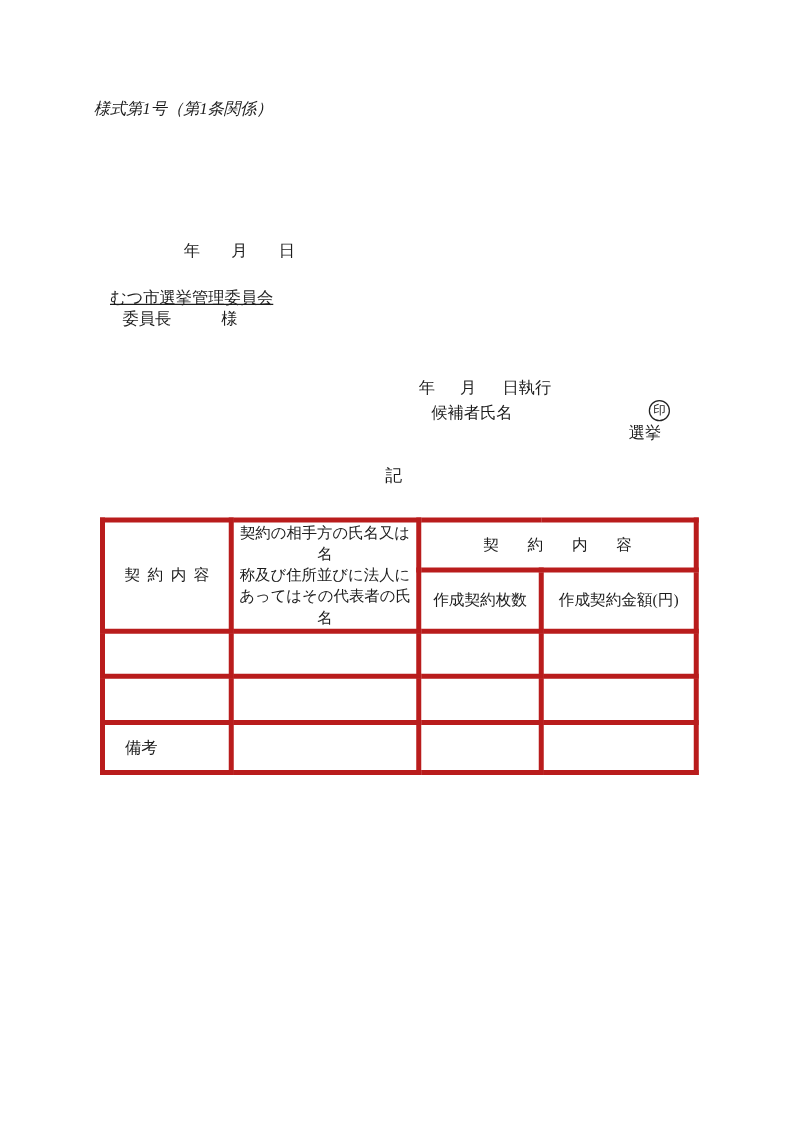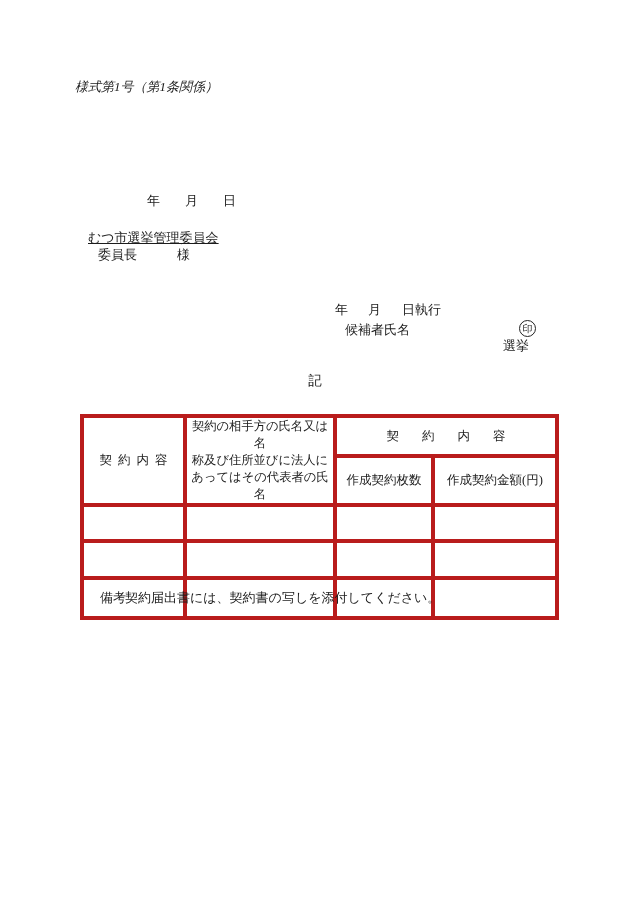--- a/index.html
+++ b/index.html
@@ -138,15 +138,14 @@
     <tr class="dr3">
       <td></td>
       <td></td>
       <td class="bl"></td>
       <td></td>
     </tr>
   </tbody>
     </table>
 
   <span class="abs note-label">備考</span>
-  <span class="abs note-text">契約届出書には、契約書の写しを添付してください。</span>
 
 </div>
 
 </body></html>

